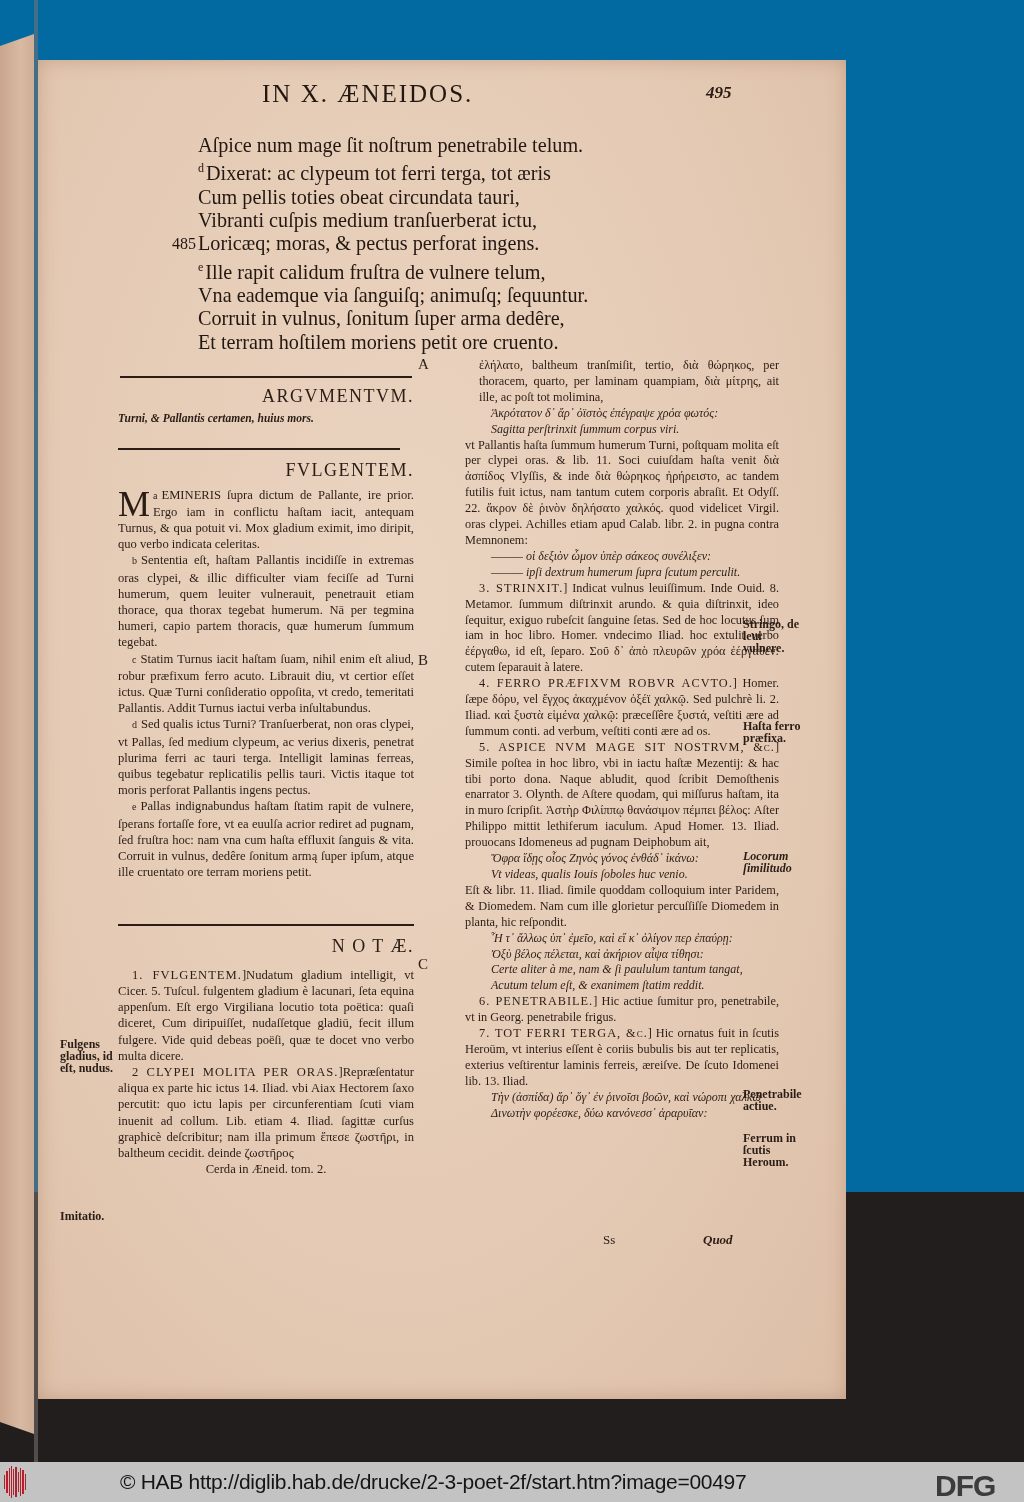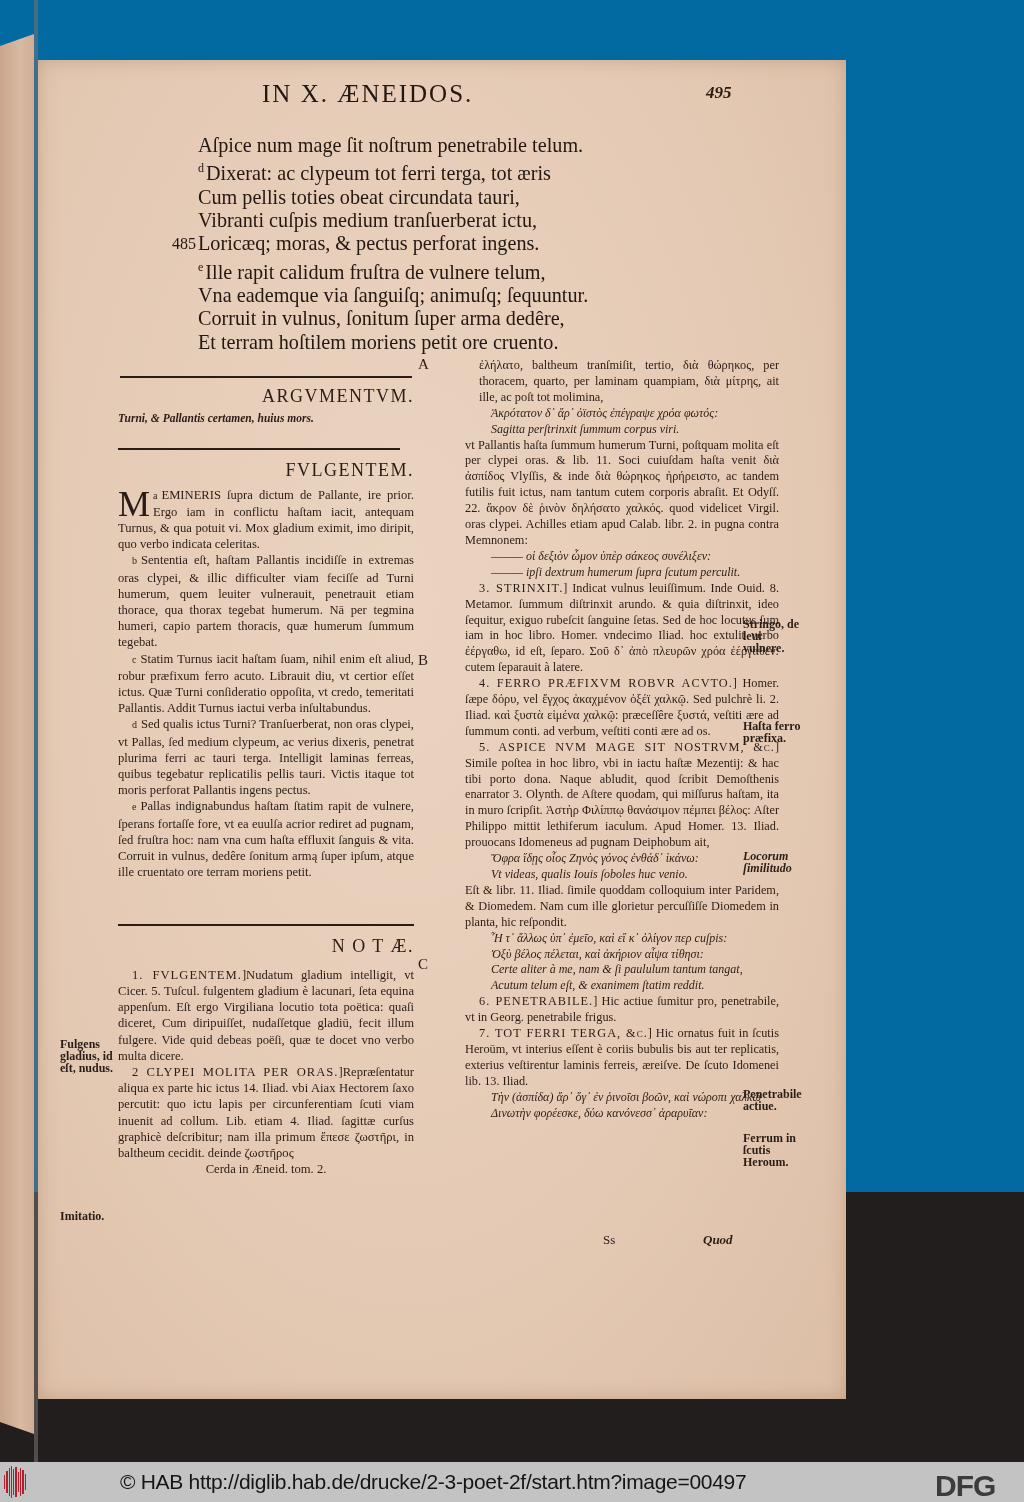--- a/index.html
+++ b/index.html
@@ -102,21 +102,21 @@
         <p class="quote"><span>Sagitta perſtrinxit ſummum corpus viri.</span></p>
         <p style="text-indent: 0px;"><span>vt Pallantis haſta ſummum humerum Turni, poſtquam molita eſt per clypei oras. &amp; lib. 11. Soci cuiuſdam haſta venit διὰ ἀσπίδος Vlyſſis, &amp; inde διὰ θώρηκος ἠρήρειστο, ac tandem futilis fuit ictus, nam tantum cutem corporis abraſit. Et Odyſſ. 22. ἄκρον δὲ ῥινὸν δηλήσατο χαλκός. quod videlicet Virgil. oras clypei. Achilles etiam apud Calab. libr. 2. in pugna contra Memnonem:</span></p>
         <p class="quote"><span>——— οἱ δεξιὸν ὦμον ὑπὲρ σάκεος συνέλιξεν:</span></p>
         <p class="quote"><span>——— ipſi dextrum humerum ſupra ſcutum perculit.</span></p>
         <p><span class="sc">3. STRINXIT.</span><span>] Indicat vulnus leuiſſimum. Inde Ouid. 8. Metamor. ſummum diſtrinxit arundo. &amp; quia diſtrinxit, ideo ſequitur, exiguo rubeſcit ſanguine ſetas. Sed de hoc locutus ſum iam in hoc libro. Homer. vndecimo Iliad. hoc extulit verbo ἐέργαθω, id eſt, ſeparo. Σοῦ δ᾽ ἀπὸ πλευρῶν χρόα ἐέργαθεν: cutem ſeparauit à latere.</span></p>
         <p><span class="sc">4. FERRO PRÆFIXVM ROBVR ACVTO.</span><span>] Homer. ſæpe δόρυ, vel ἔγχος ἀκαχμένον ὀξέϊ χαλκῷ. Sed pulchrè li. 2. Iliad. καὶ ξυστὰ εἱμένα χαλκῷ: præceſſêre ξυστά, veſtiti ære ad ſummum conti. ad verbum, veſtiti conti ære ad os.</span></p>
         <p><span class="sc">5. ASPICE NVM MAGE SIT NOSTRVM, &amp;c.</span><span>] Simile poſtea in hoc libro, vbi in iactu haſtæ Mezentij: &amp; hac tibi porto dona. Naque abludit, quod ſcribit Demoſthenis enarrator 3. Olynth. de Aſtere quodam, qui miſſurus haſtam, ita in muro ſcripſit. Ἀστὴρ Φιλίππῳ θανάσιμον πέμπει βέλος: Aſter Philippo mittit lethiferum iaculum. Apud Homer. 13. Iliad. prouocans Idomeneus ad pugnam Deiphobum ait,</span></p>
         <p class="quote"><span>Ὄφρα ἴδῃς οἷος Ζηνὸς γόνος ἐνθάδ᾽ ἱκάνω:</span></p>
         <p class="quote"><span>Vt videas, qualis Iouis ſoboles huc venio.</span></p>
         <p style="text-indent: 0px;"><span>Eſt &amp; libr. 11. Iliad. ſimile quoddam colloquium inter Paridem, &amp; Diomedem. Nam cum ille glorietur percuſſiſſe Diomedem in planta, hic reſpondit.</span></p>
-        <p class="quote"><span>Ἦ τ᾽ ἄλλως ὑπ᾽ ἐμεῖο, καὶ εἴ κ᾽ ὀλίγον περ cuſpis:</span></p>
+        <p class="quote"><span>Ἦ τ᾽ ἄλλως ὑπ᾽ ἐμεῖο, καὶ εἴ κ᾽ ὀλίγον περ ἐπαύρῃ:</span></p>
         <p class="quote"><span>Ὀξὺ βέλος πέλεται, καὶ ἀκήριον αἶψα τίθησι:</span></p>
         <p class="quote"><span>Certe aliter à me, nam &amp; ſi paululum tantum tangat,</span></p>
         <p class="quote"><span>Acutum telum eſt, &amp; exanimem ſtatim reddit.</span></p>
         <p><span class="sc">6. PENETRABILE.</span><span>] Hic actiue ſumitur pro, penetrabile, vt in Georg. penetrabile frigus.</span></p>
         <p><span class="sc">7. TOT FERRI TERGA, &amp;c.</span><span>] Hic ornatus fuit in ſcutis Heroūm, vt interius eſſent è coriis bubulis bis aut ter replicatis, exterius veſtirentur laminis ferreis, æreiſve. De ſcuto Idomenei lib. 13. Iliad.</span></p>
         <p class="quote"><span>Τὴν (ἀσπίδα) ἄρ᾽ ὅγ᾽ ἐν ῥινοῖσι βοῶν, καὶ νώροπι χαλκῷ</span></p>
         <p class="quote"><span>Δινωτὴν φορέεσκε, δύω κανόνεσσ᾽ ἀραρυῖαν:</span></p>
       </div>
 
     <div class="section-letter" style="left:380px;top:296px;">A</div>

